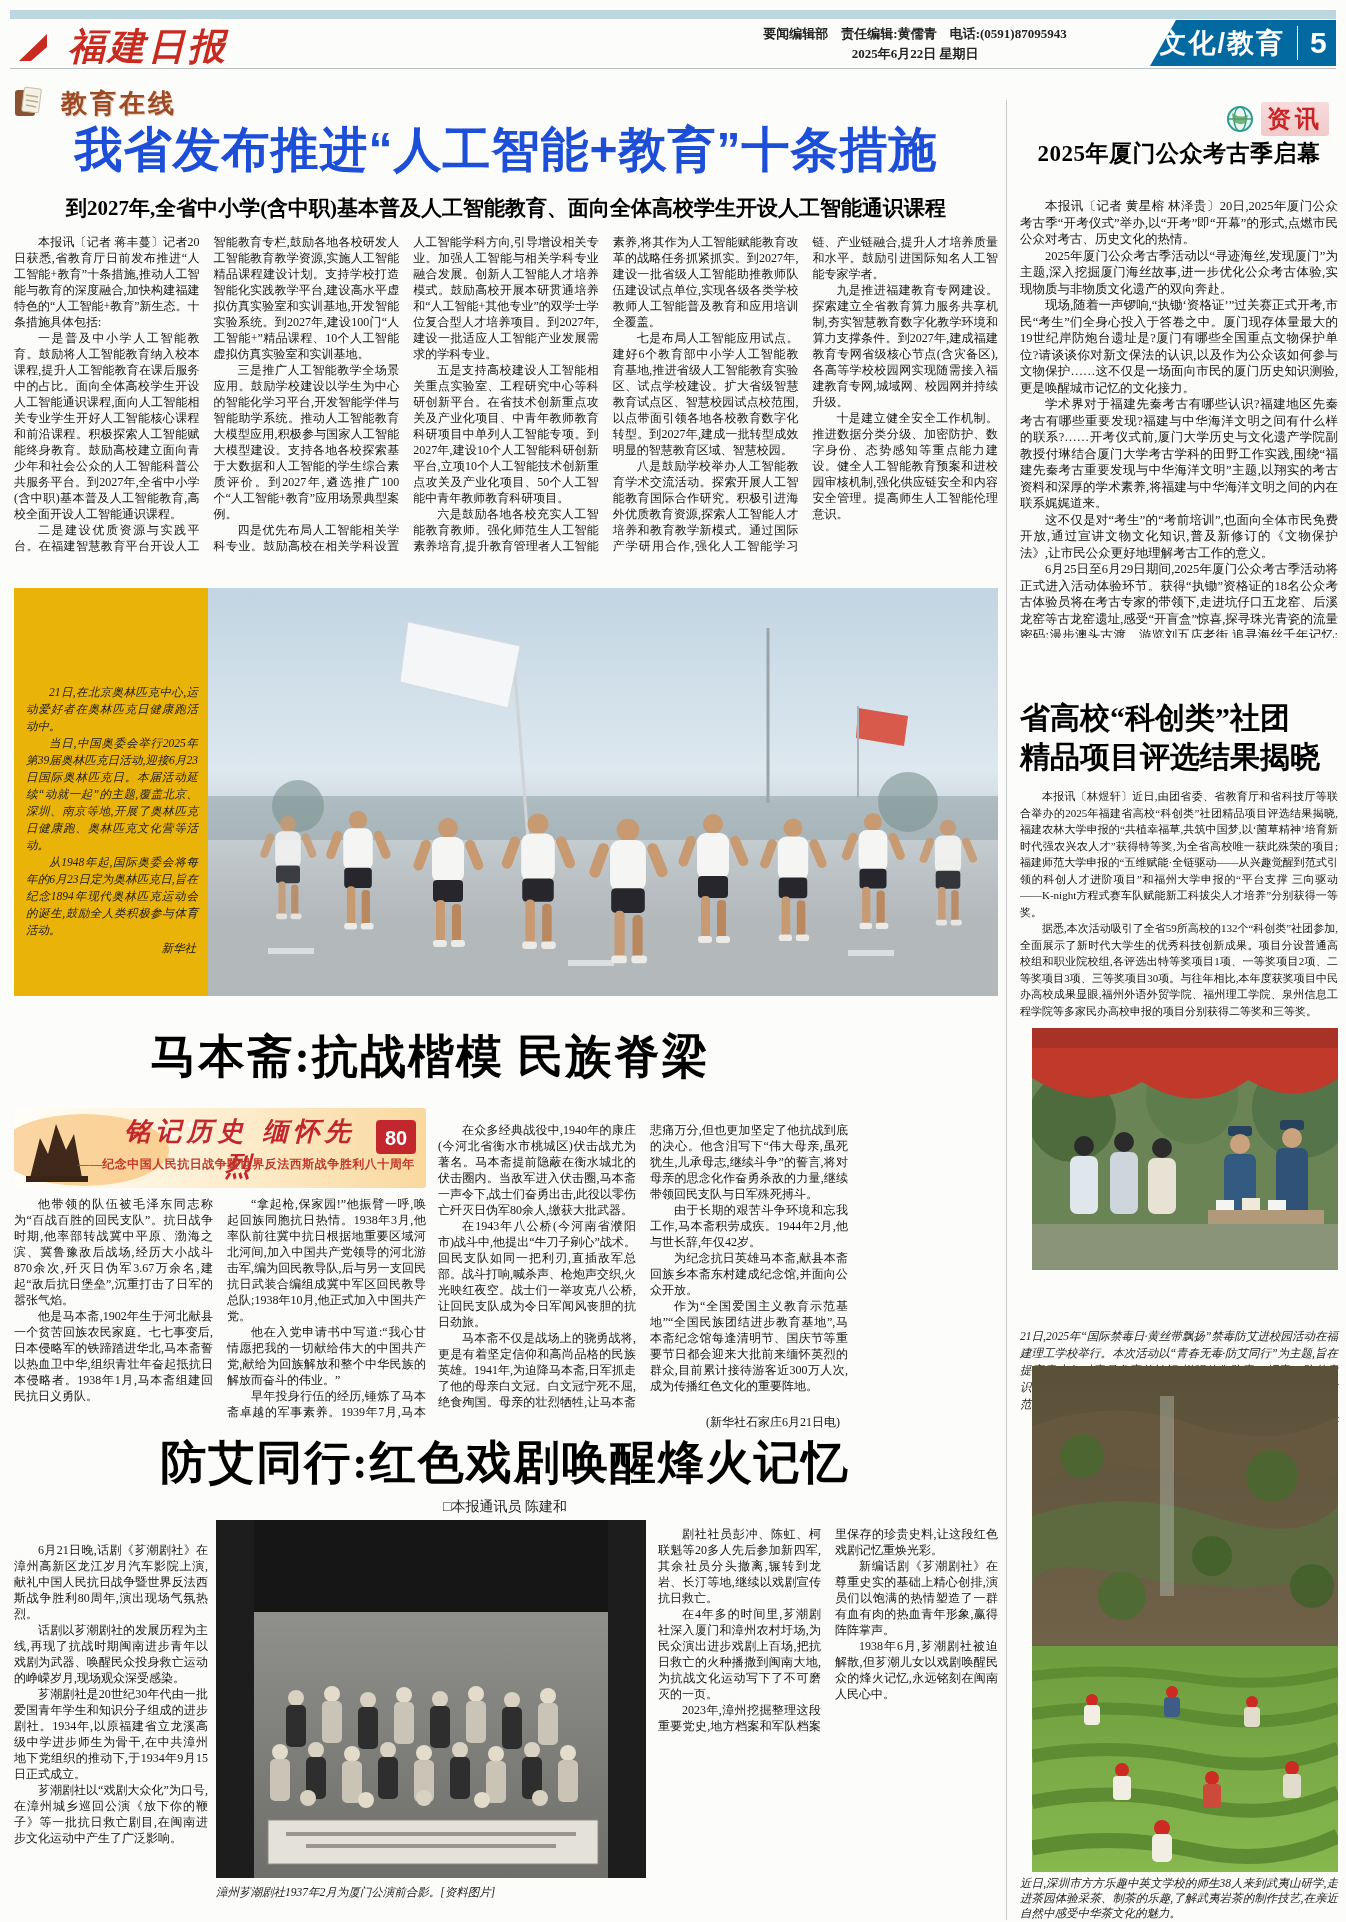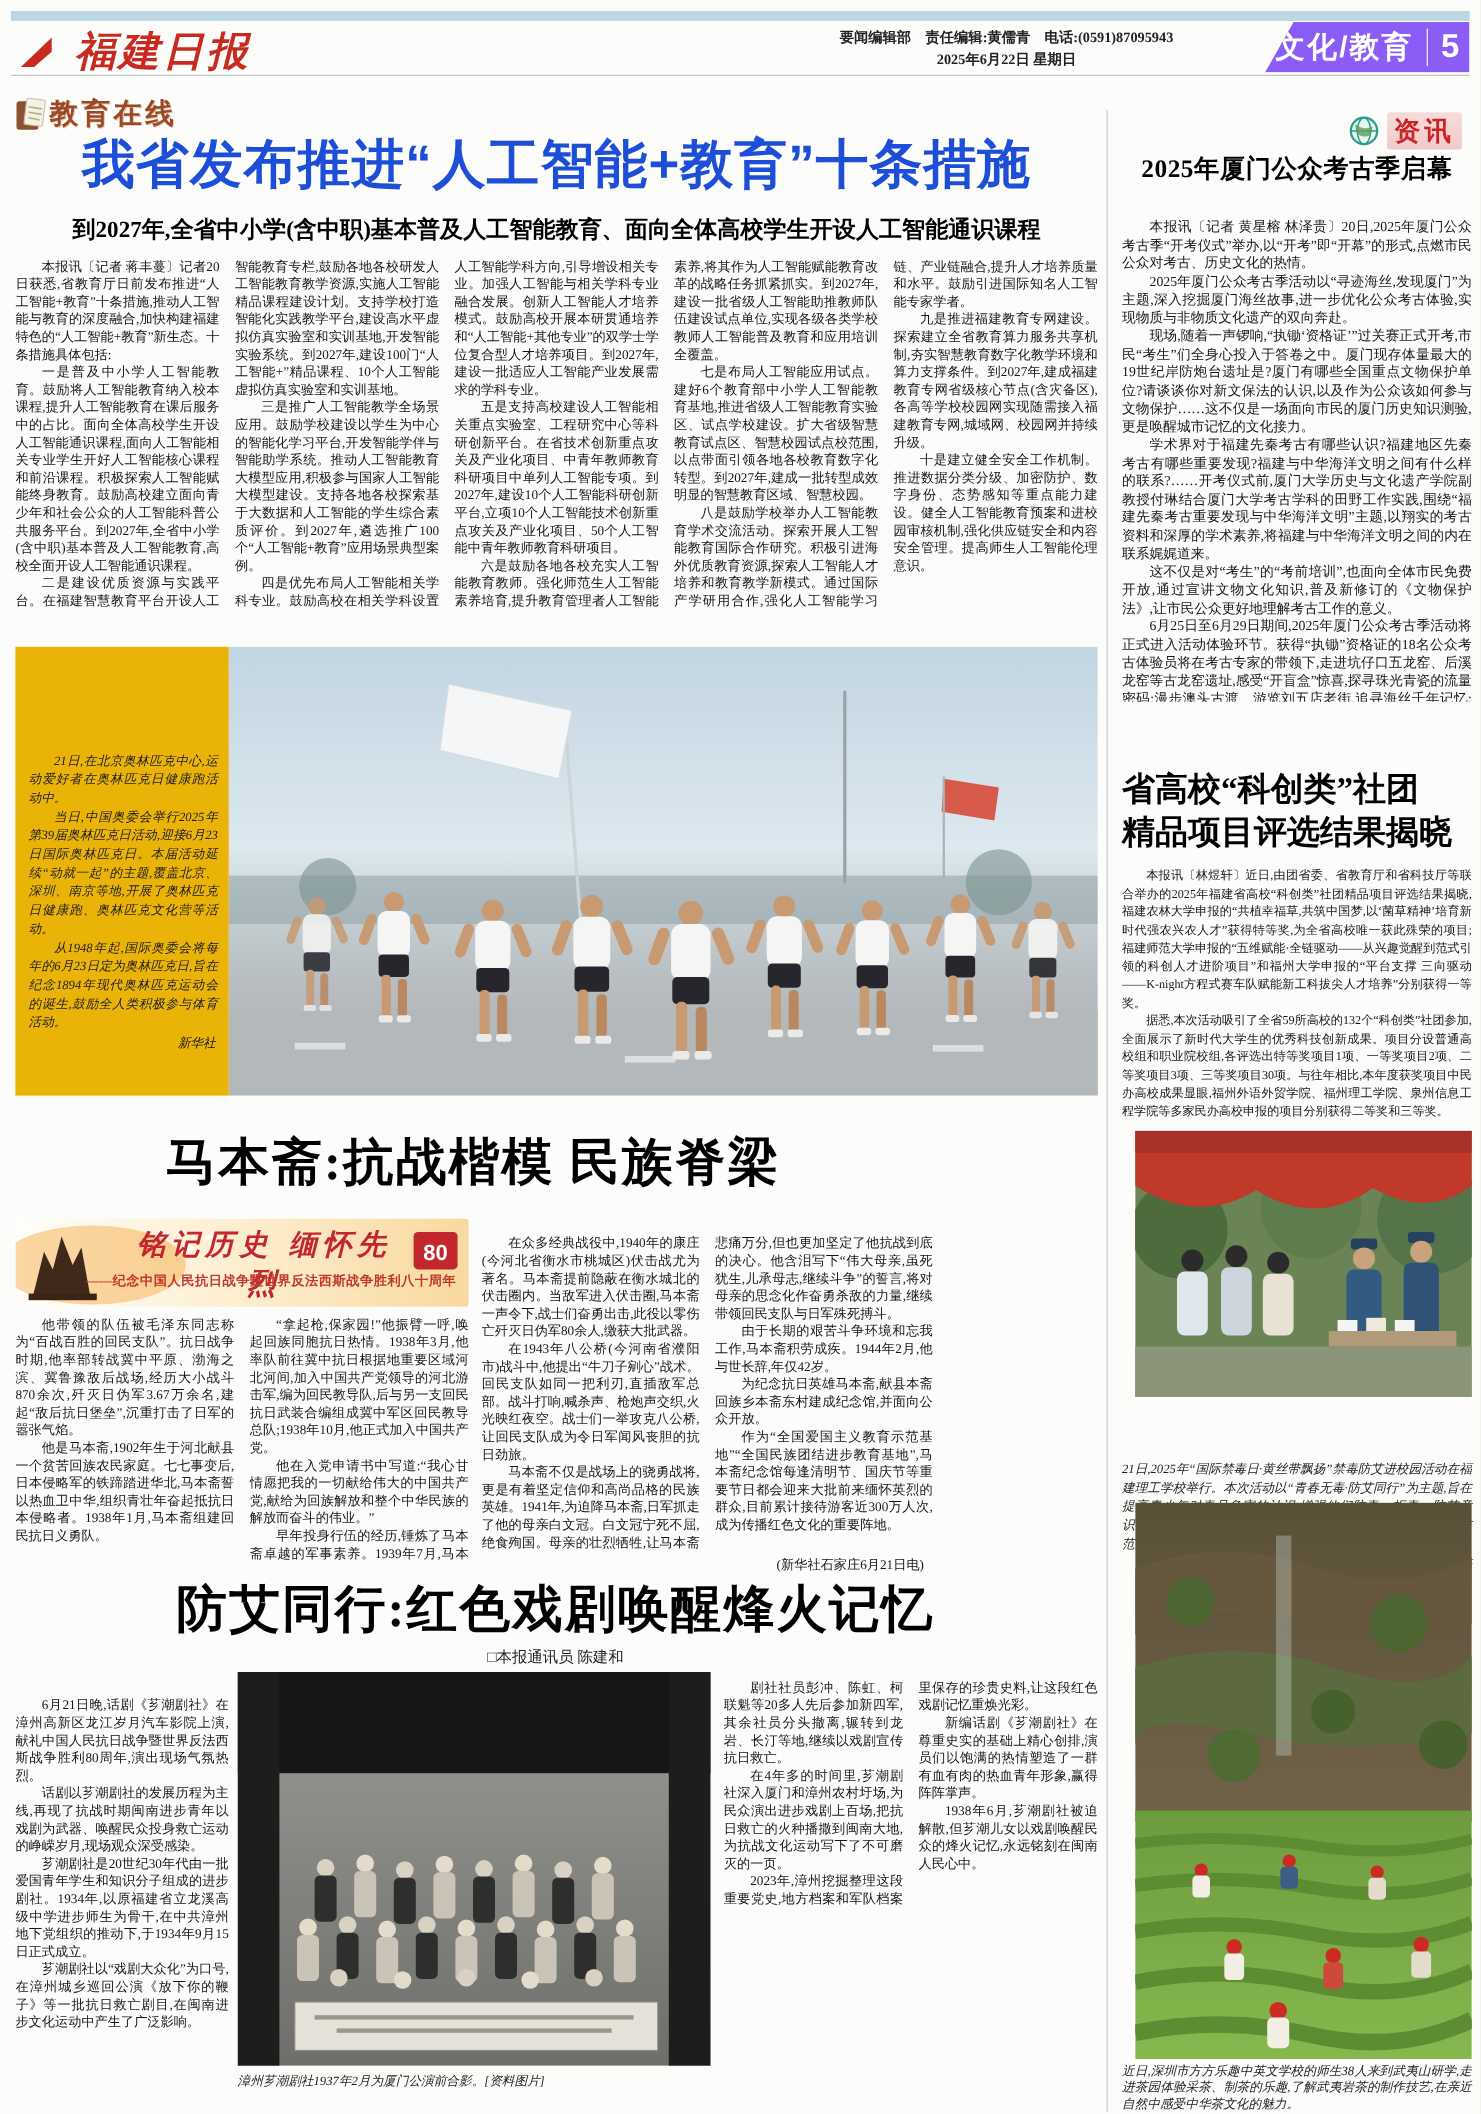--- a/index.html
+++ b/index.html
@@ -12,26 +12,26 @@
   .cols5{column-count:5;column-gap:14px;}
   .cols2{column-count:2;column-gap:14px;}
   .caption{font-size:11.5px;line-height:17px;font-style:italic;color:#222;text-align:justify;}
   .credit{text-align:right;font-style:italic;font-size:11.5px;margin-top:2px;}
   .h-black{font-family:"Liberation Sans","DejaVu Sans",sans-serif;font-weight:900;text-align:center;letter-spacing:1px;color:#1d4ed8;}
   .h-serif{font-family:"Liberation Serif","DejaVu Serif",serif;font-weight:900;text-align:center;color:#000;}
   .rule{background:#b9c1c4;}
   .masthead-logo{display:flex;align-items:center;gap:18px;}
   .logo-text{font-family:"DejaVu Serif",serif;font-style:italic;font-weight:900;font-size:37px;color:#c92a20;letter-spacing:3px;}
   .editor-info{font-size:13px;font-weight:bold;text-align:center;line-height:20px;color:#222;}
-  .section-box{background:#8b5cf6;clip-path:polygon(26px 0,100% 0,100% 100%,0 100%);
+  .section-box{background:#0369a1;clip-path:polygon(26px 0,100% 0,100% 100%,0 100%);
                display:flex;align-items:center;justify-content:center;gap:12px;color:#fff;
                font-family:"Liberation Sans",sans-serif;font-weight:900;}
   .section-label{font-size:27px;letter-spacing:2px;}
   .section-page{font-size:30px;border-left:1px solid #fff;padding-left:12px;}
-  .edu-badge{display:flex;align-items:center;gap:1px;}
+  .edu-badge{display:flex;align-items:flex-start;gap:17px;}
   .edu-badge-label{font-family:"Liberation Sans",sans-serif;font-weight:900;font-size:26px;color:#9c4a26;letter-spacing:3px;text-shadow:1px 1px 0 #e7cdb9;}
   .zixun-badge{display:flex;align-items:center;gap:7px;}
   .zixun-label{font-family:"Liberation Sans",sans-serif;font-weight:900;font-size:24px;color:#cb2424;letter-spacing:4px;
                background:linear-gradient(#f7dcdc,#f2c9c9);padding:1px 6px;border-radius:3px;}
   .banner{background:linear-gradient(90deg,#fffef9,#fdeccb 55%,#f9d89e);border-radius:3px;overflow:hidden;}
   .banner-title{font-family:"DejaVu Serif",serif;font-style:italic;font-weight:900;font-size:26px;color:#c2272d;letter-spacing:5px;}
   .banner-sub{font-size:12px;font-weight:bold;color:#c0392b;letter-spacing:0.5px;}
   .byline{font-size:14px;text-align:center;color:#222;}
   .photo{display:block;}
   .cap-panel{background:#eab308;}

